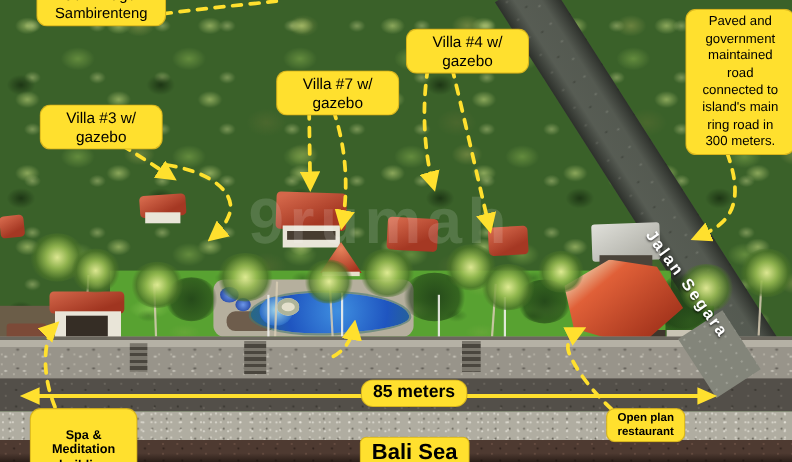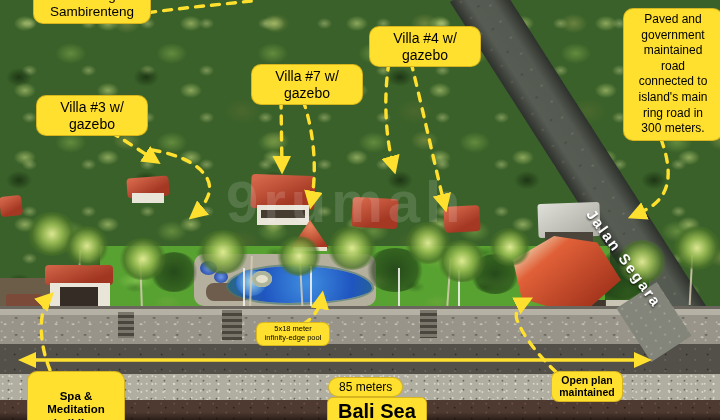--- a/index.html
+++ b/index.html
@@ -100,21 +100,21 @@
 
   
   .arrows{position:absolute;left:0;top:0;z-index:40;pointer-events:none;}
   .callout{position:absolute;z-index:50;background:#FFE02E;color:#000;border-radius:10px;
     border:1px solid rgba(140,100,0,.35);padding:3px 7px;text-align:center;
     white-space:pre-line;line-height:1.18;}
   .c-village{left:33px;top:-16px;width:102px;font-size:13.5px;}
   .c-villa{width:96px;font-size:14px;}
   .c-road{left:623px;top:8px;width:84px;font-size:12px;line-height:1.3;}
   .c-pool{left:256px;top:322px;width:64px;font-size:7.5px;padding:2px 4px;border-radius:7px;}
-  .c-85{left:328px;top:345px;font-size:12px;font-weight:normal;padding:2px 10px;border-radius:11px;margin-top:32px;}
+  .c-85{left:328px;top:345px;font-size:16px;font-weight:bold;padding:2px 10px;border-radius:11px;}
   .c-spa{left:27px;top:371px;width:86px;font-size:11.5px;padding:4px 5px;}
   .c-rest{left:551px;top:371px;width:62px;font-size:10.5px;font-weight:bold;padding:2px 4px;border-radius:8px;}
   .c-sea{left:327px;top:397px;font-size:20px;font-weight:bold;padding:2px 10px;border-radius:6px;}
   .bold{font-weight:bold;}
 </style>
 </head>
 <body>
 
 <div class="stage">
 
@@ -232,25 +232,23 @@
   <div class="callout c-villa" style="left:369px;top:26px;">Villa #4 w/
 gazebo</div>
   <div class="callout c-road">Paved and
 government
 maintained
 road
 connected  to
 island's main
 ring road in
 300 meters.</div>
-  <div class="callout c-pool">5x18 meter
-infinity-edge pool</div>
   <div class="callout c-85">85 meters</div>
   <div class="callout c-spa">
     <span class="bold">Spa &amp; Meditation
 building</span>
     
   </div>
   <div class="callout c-rest">Open plan
-maintained</div>
+restaurant</div>
   <div class="callout c-sea">Bali Sea</div>
 
 </div>
 
 </body></html>

